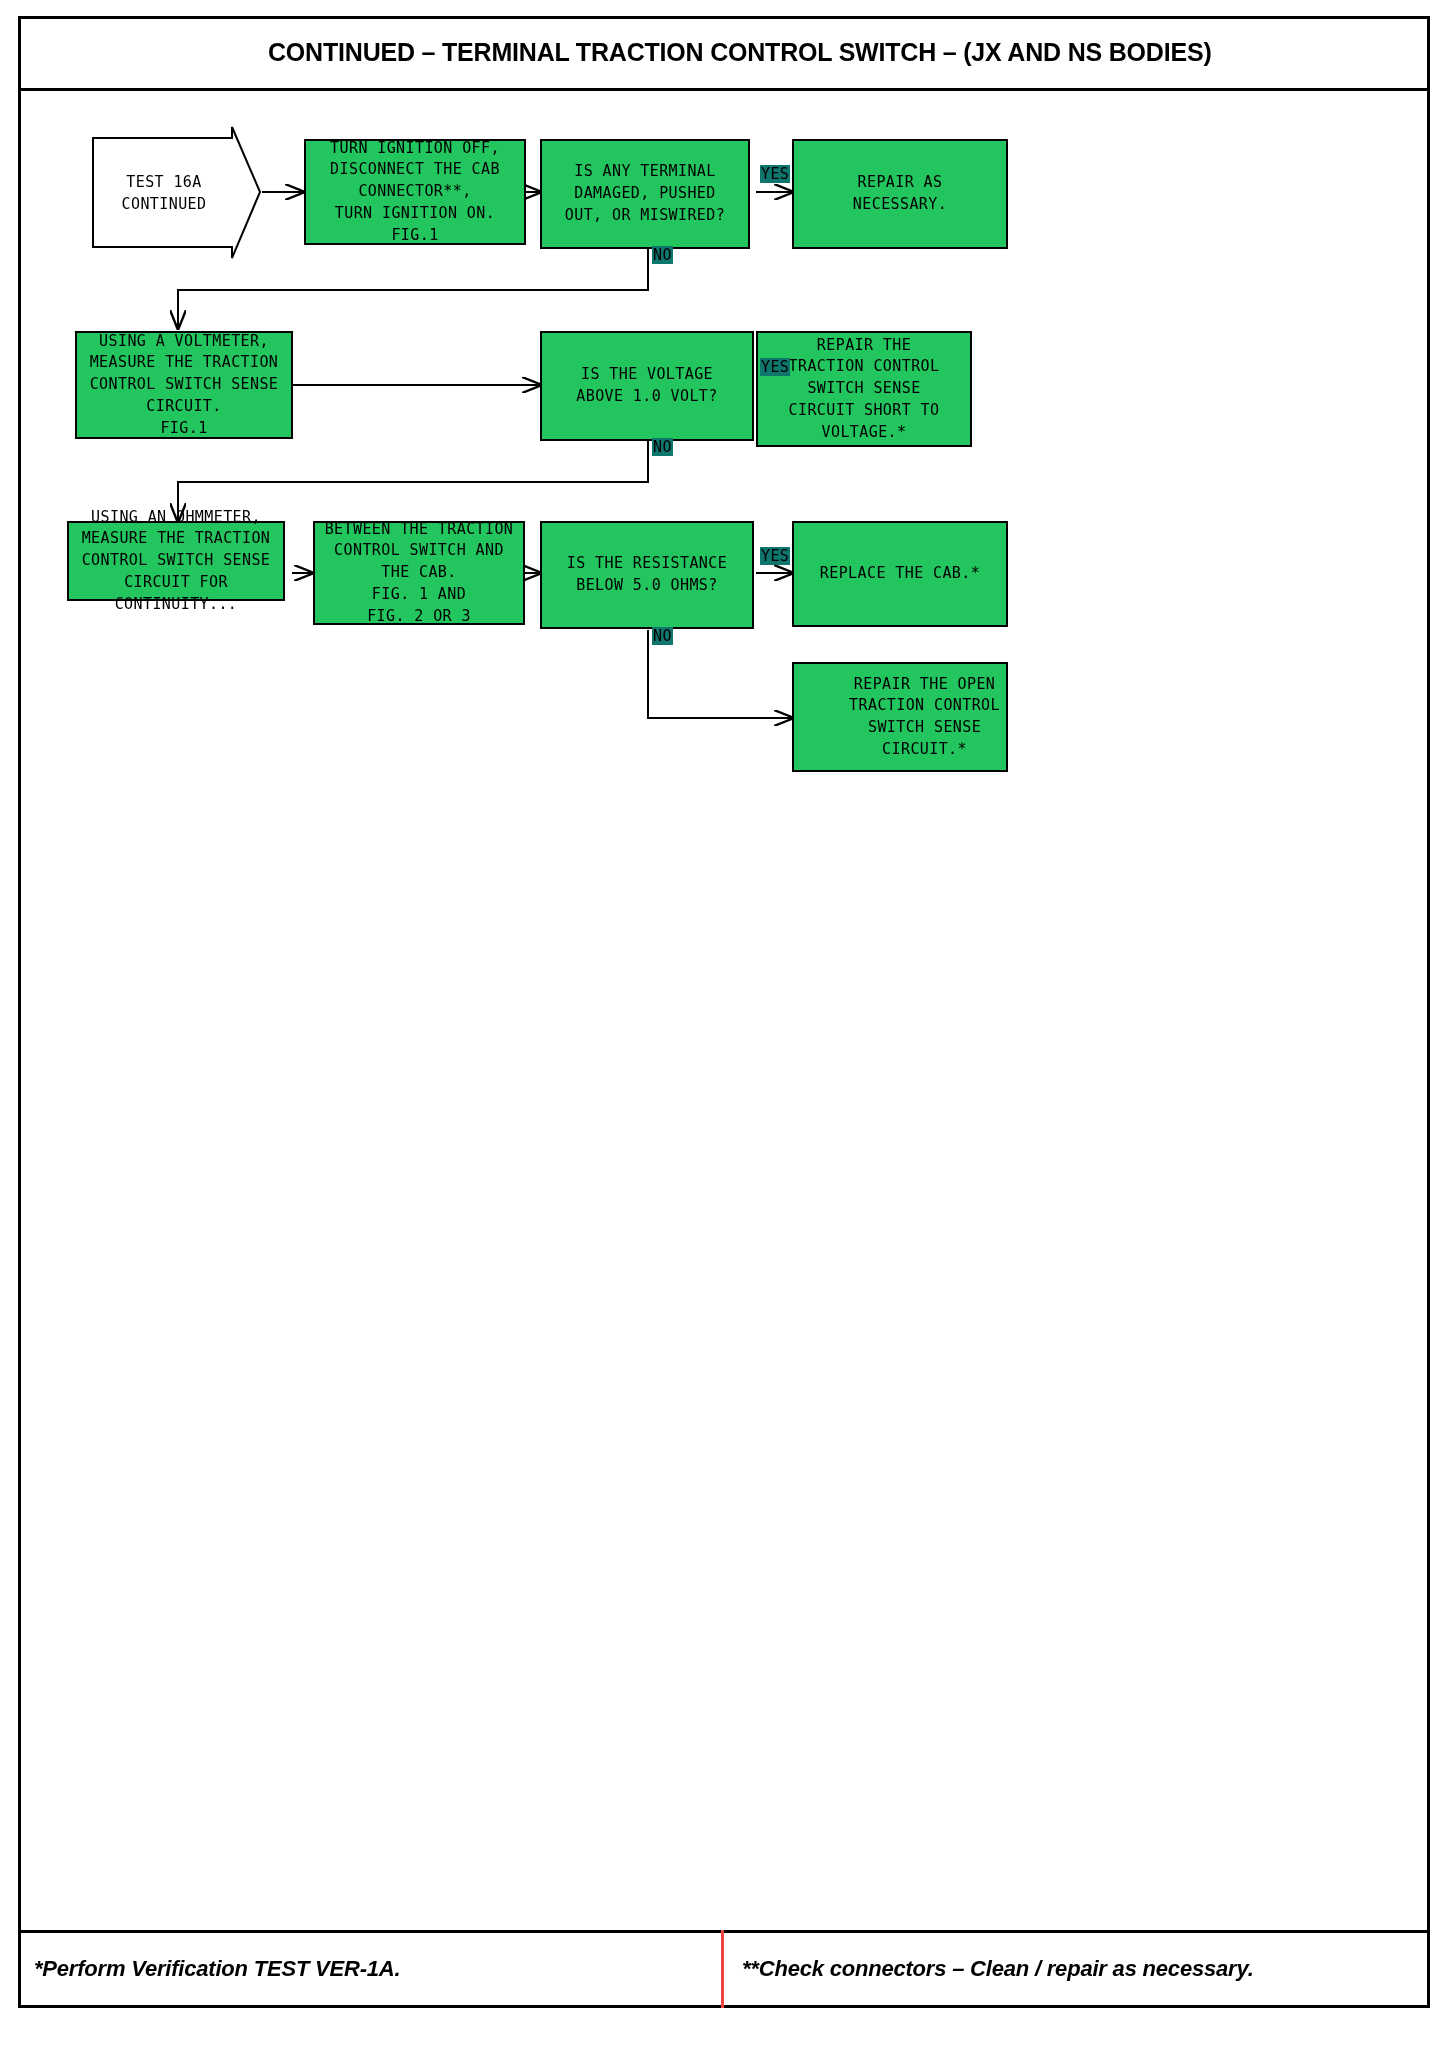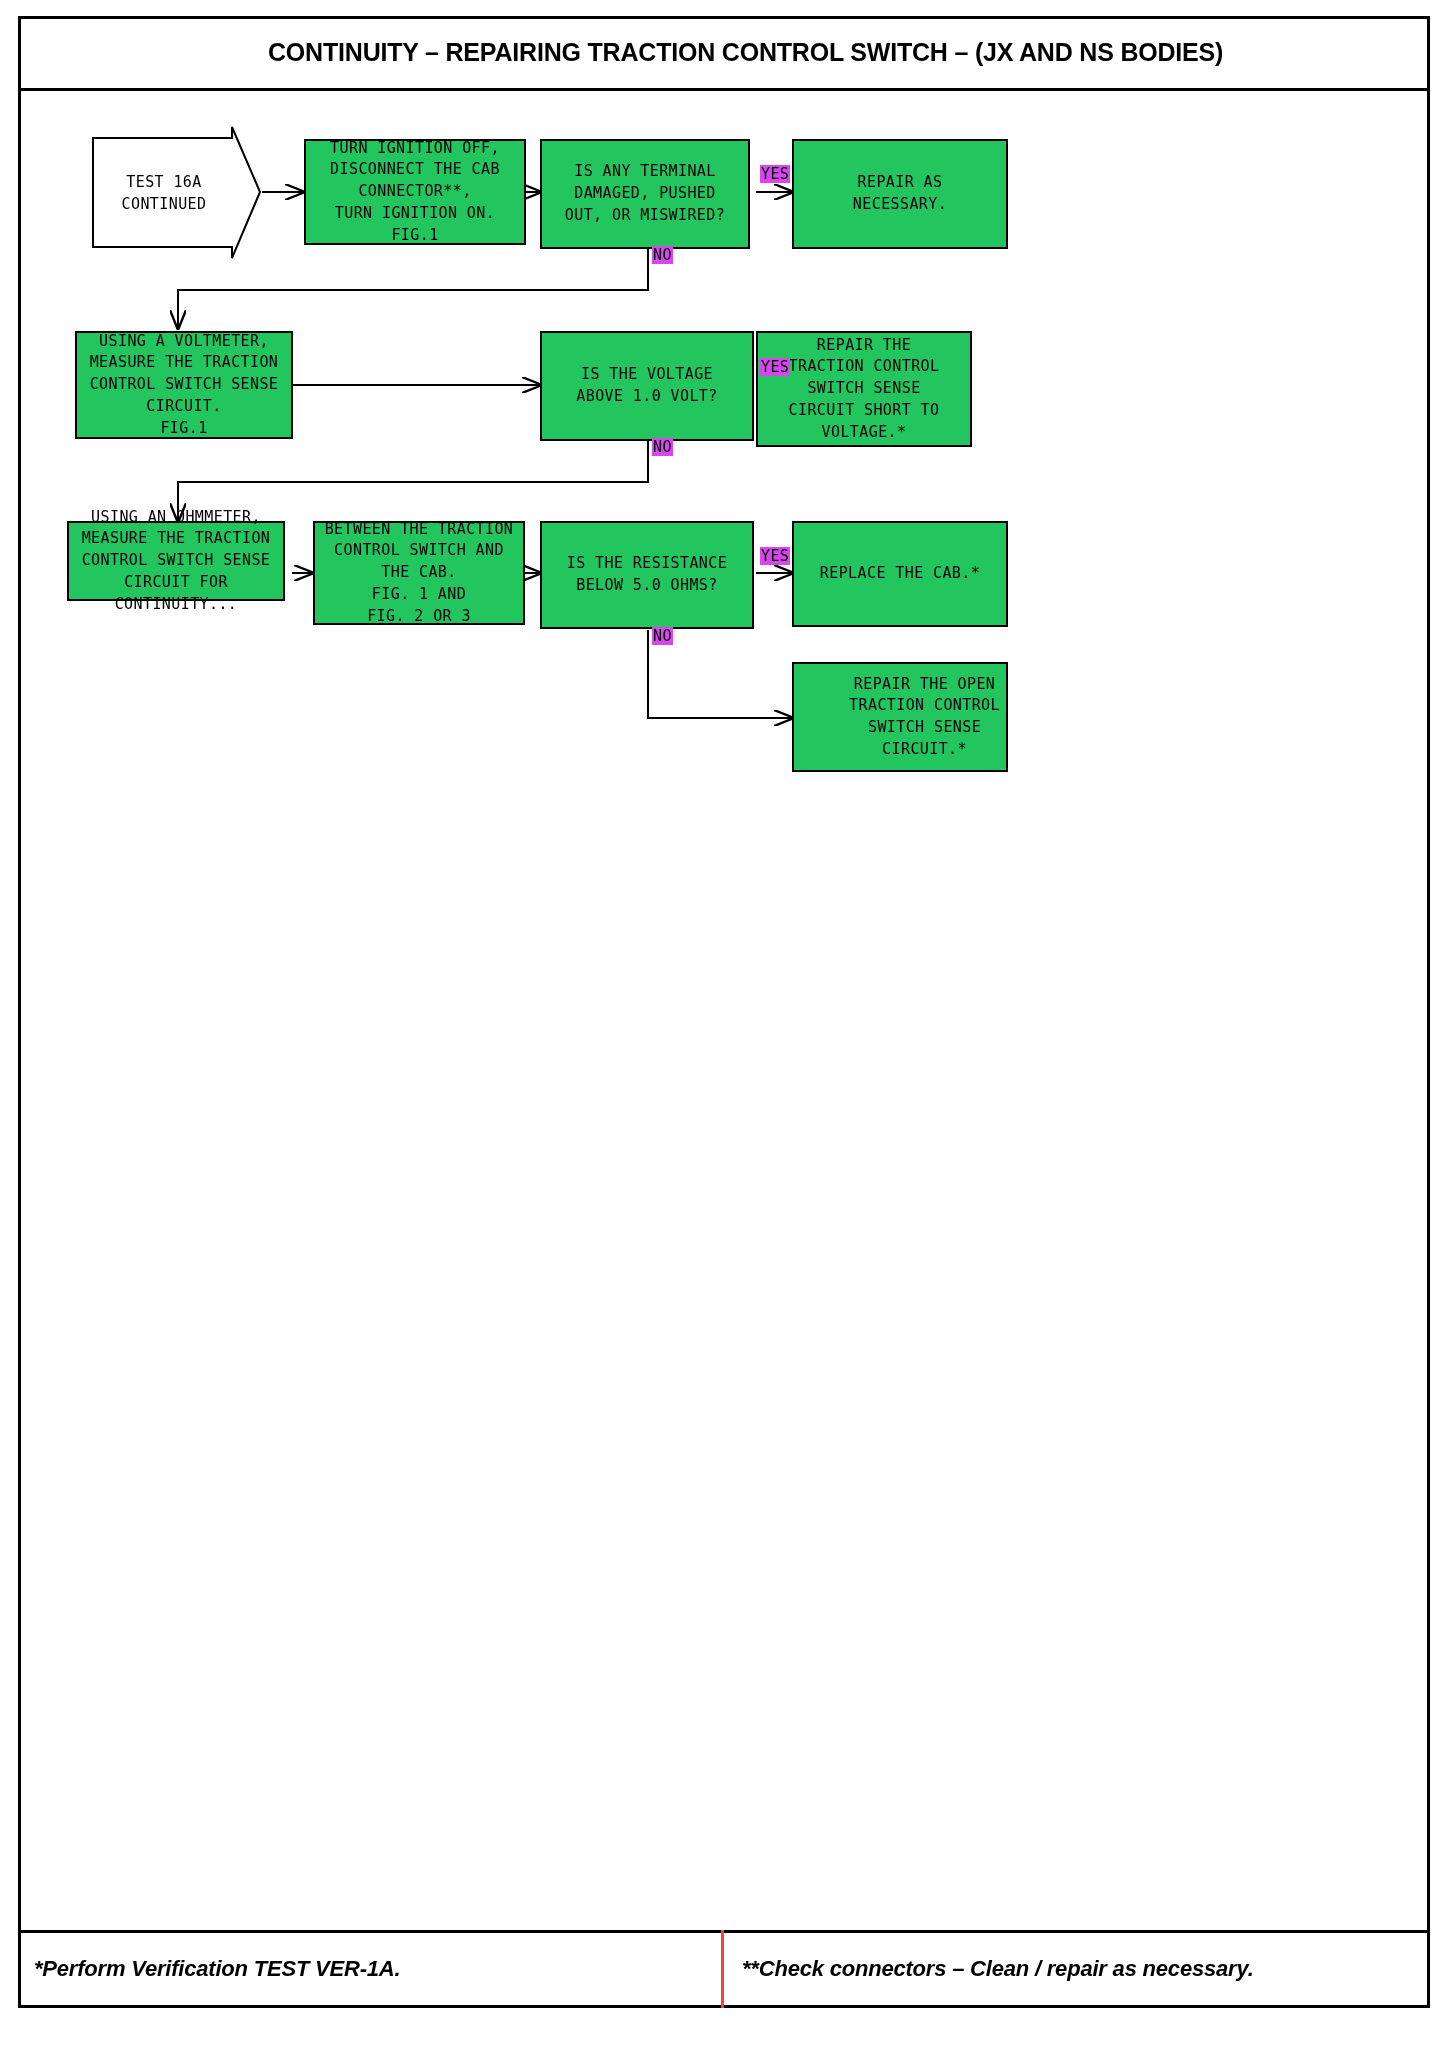--- a/index.html
+++ b/index.html
@@ -180,42 +180,42 @@
     font-size: 15px;
     line-height: 1.45;
     letter-spacing: 0.4px;
   }
 
   .edge-label {
     position: absolute;
     font-family: "DejaVu Sans Mono", "Liberation Mono", monospace;
     font-size: 15px;
     letter-spacing: 0.4px;
-    background: #d946ef;
+    background: #0f766e;
     padding: 0 1px;
   }
 
   svg.wires {
     position: absolute;
     left: 0; top: 0;
     width: 1456px;
     height: 2048px;
     pointer-events: none;
   }
 </style>
 </head>
 <body>
 
 <div id="page">
 
   <div class="page-border-outer"></div>
 
   <div class="header-band">
     <div class="header-title">
-      <span>CONTINUITY – REPAIRING TRACTION CONTROL SWITCH – (JX AND NS BODIES)</span>
+      <span>CONTINUED – TERMINAL TRACTION CONTROL SWITCH – (JX AND NS BODIES)</span>
     </div>
   </div>
   <div class="header-rule"></div>
   <div class="content-frame"></div>
 
   <div id="flow">
 
     <svg class="wires" viewBox="0 0 1456 2048" xmlns="http://www.w3.org/2000/svg">
       <defs>
         <marker id="ah" markerWidth="10" markerHeight="8" refX="9" refY="4" orient="auto">

